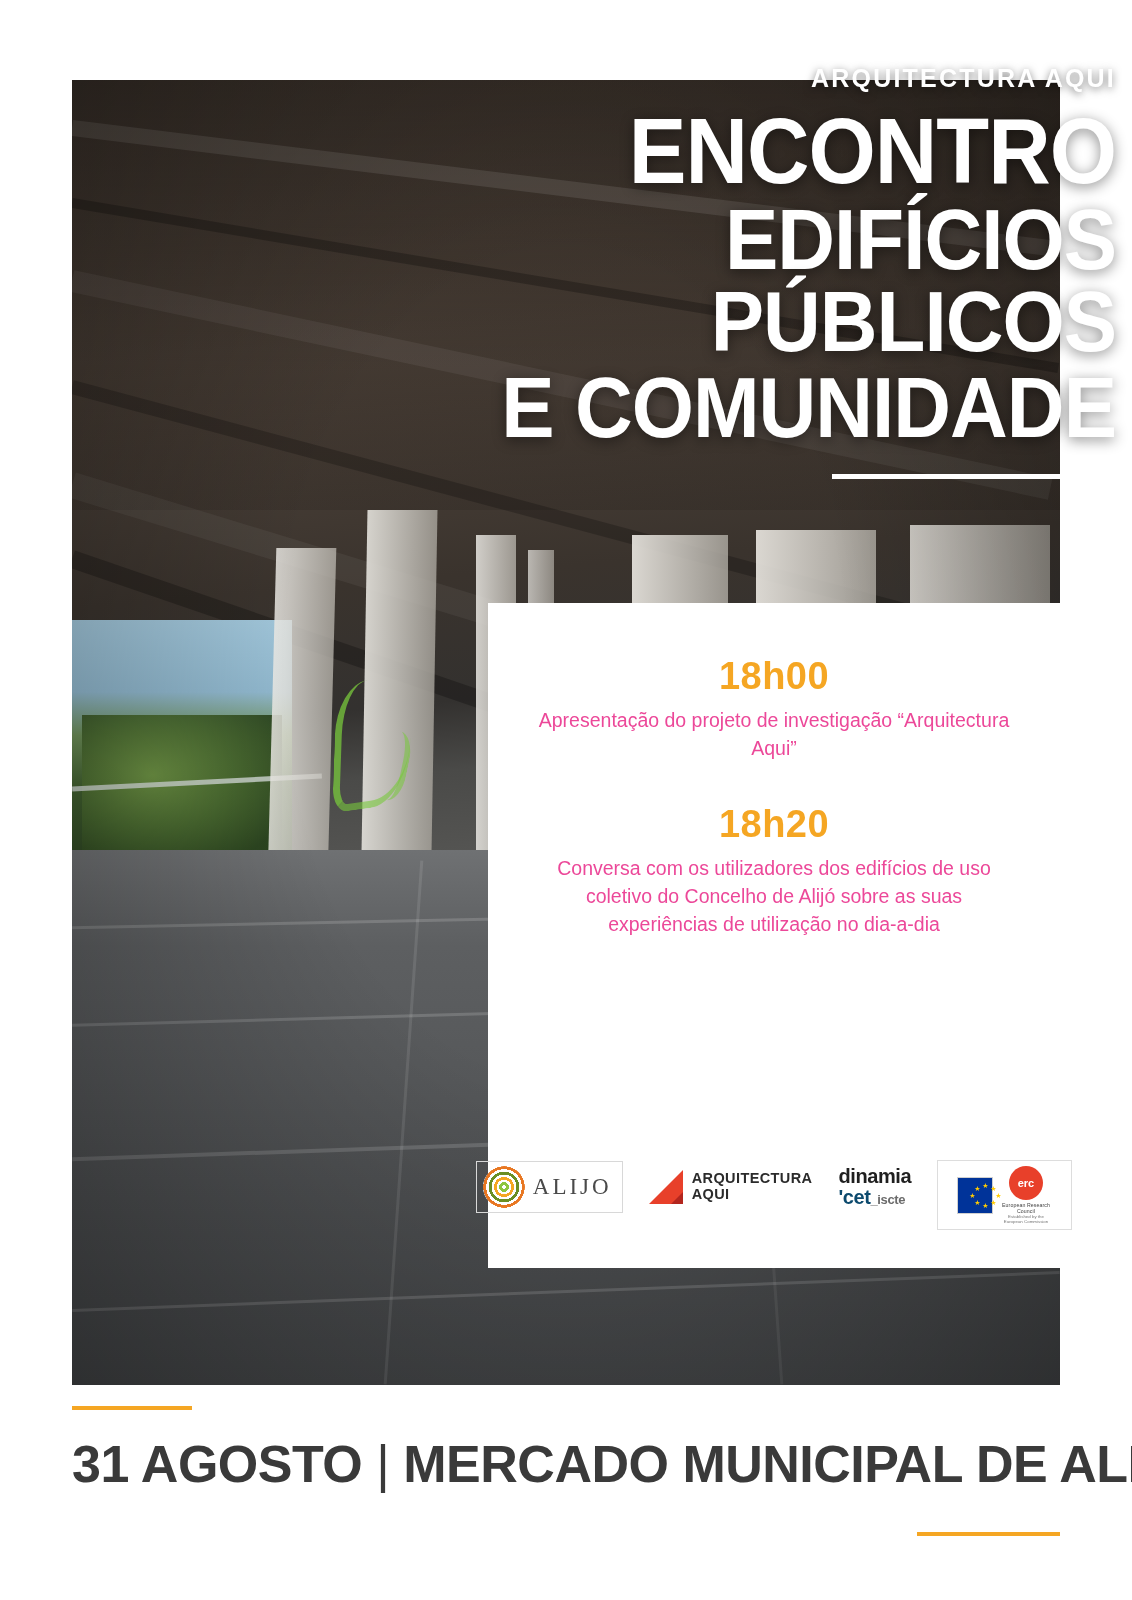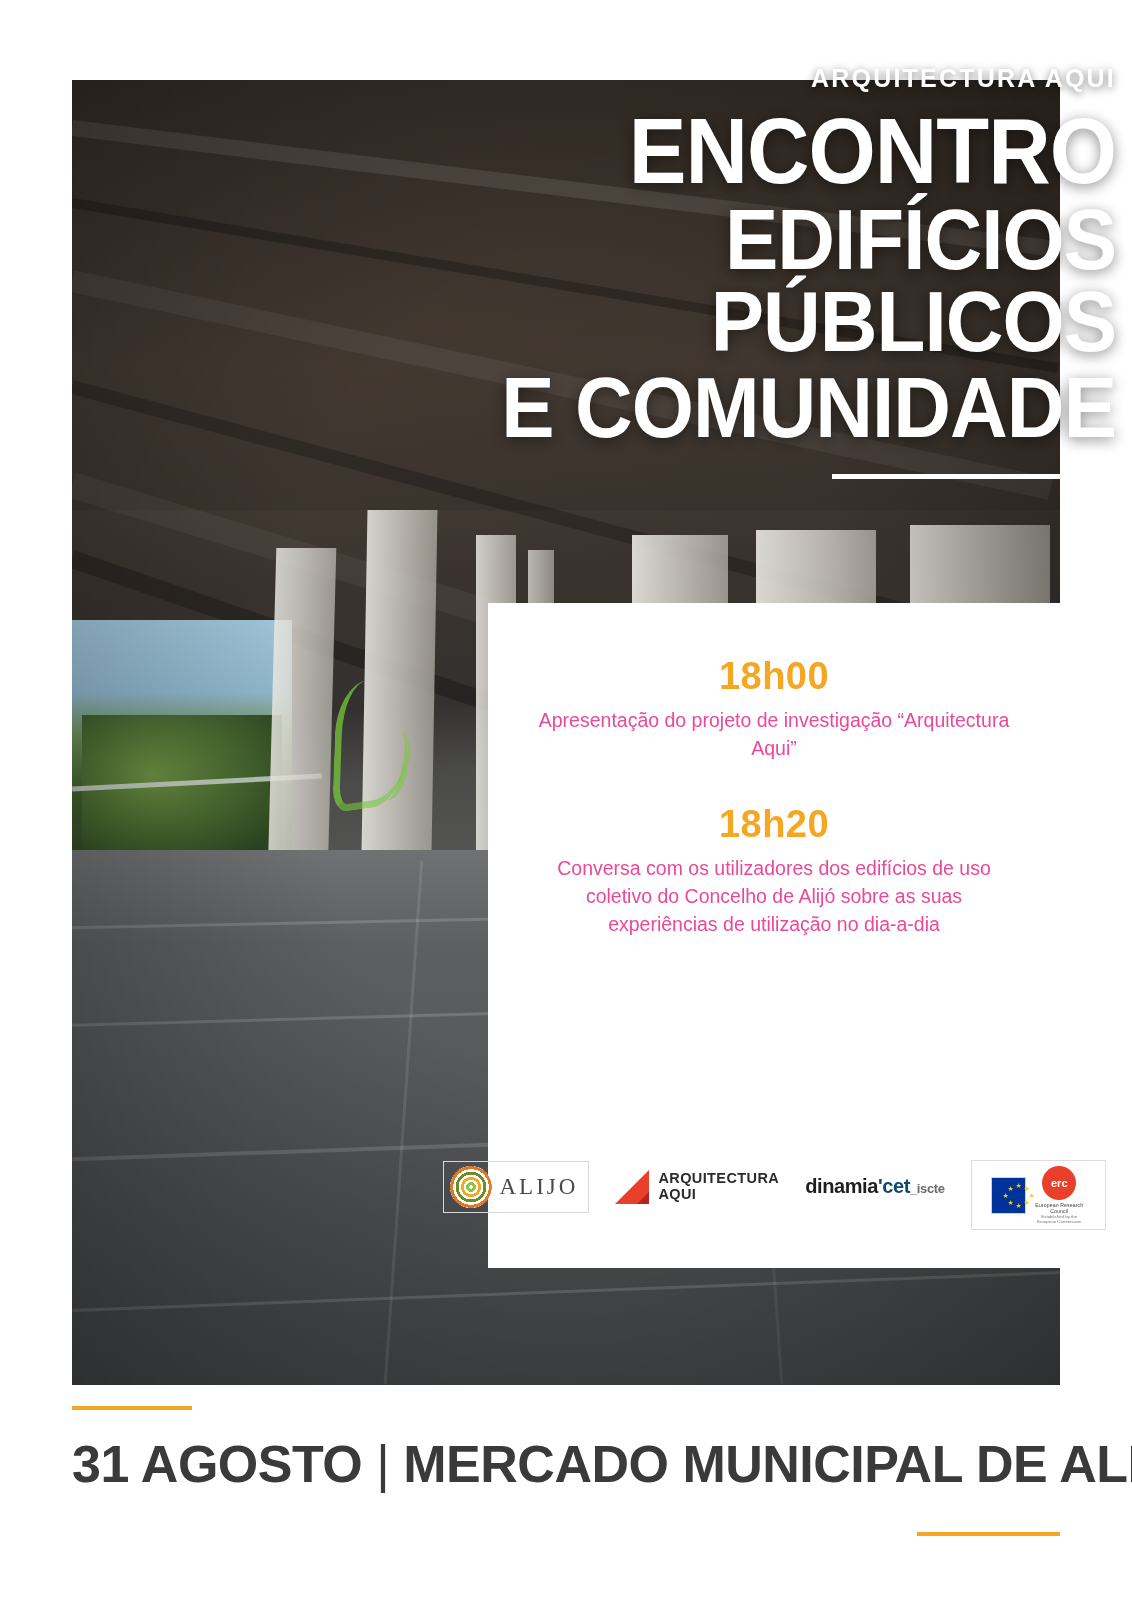--- a/index.html
+++ b/index.html
@@ -248,21 +248,21 @@
     position: absolute;
     right: 0; bottom: 0;
     width: 0; height: 0;
     border-right: 12px solid #B3261E;
     border-top: 12px solid transparent;
   }
   .aqui-text { line-height: 1.05; text-align: left; }
   .aqui-t1 { font-size: 14.5px; font-weight: 600; color: #2b2b2b; letter-spacing: .4px; }
   .aqui-t2 { font-size: 14.5px; font-weight: 800; color: #2b2b2b; letter-spacing: .4px; }
 
-  .logo-dinamia { flex-direction: row; align-items: flex-start; line-height: 1.05; }
+  .logo-dinamia { flex-direction: column; align-items: flex-start; line-height: 1.05; }
   .din-1 { font-size: 20px; font-weight: 800; color: #1f1f1f; letter-spacing: -0.4px; }
   .din-2 { font-size: 20px; font-weight: 800; color: #1f1f1f; letter-spacing: -0.4px; }
   .din-2 span { font-weight: 700; font-size: 13px; color: #6b6b6b; }
 
   .logo-erc { gap: 6px; align-items: center; }
   .eu-flag {
     width: 52px; height: 35px;
     background: #003399;
     position: relative;
     border: 1px solid #d0d0d0;

